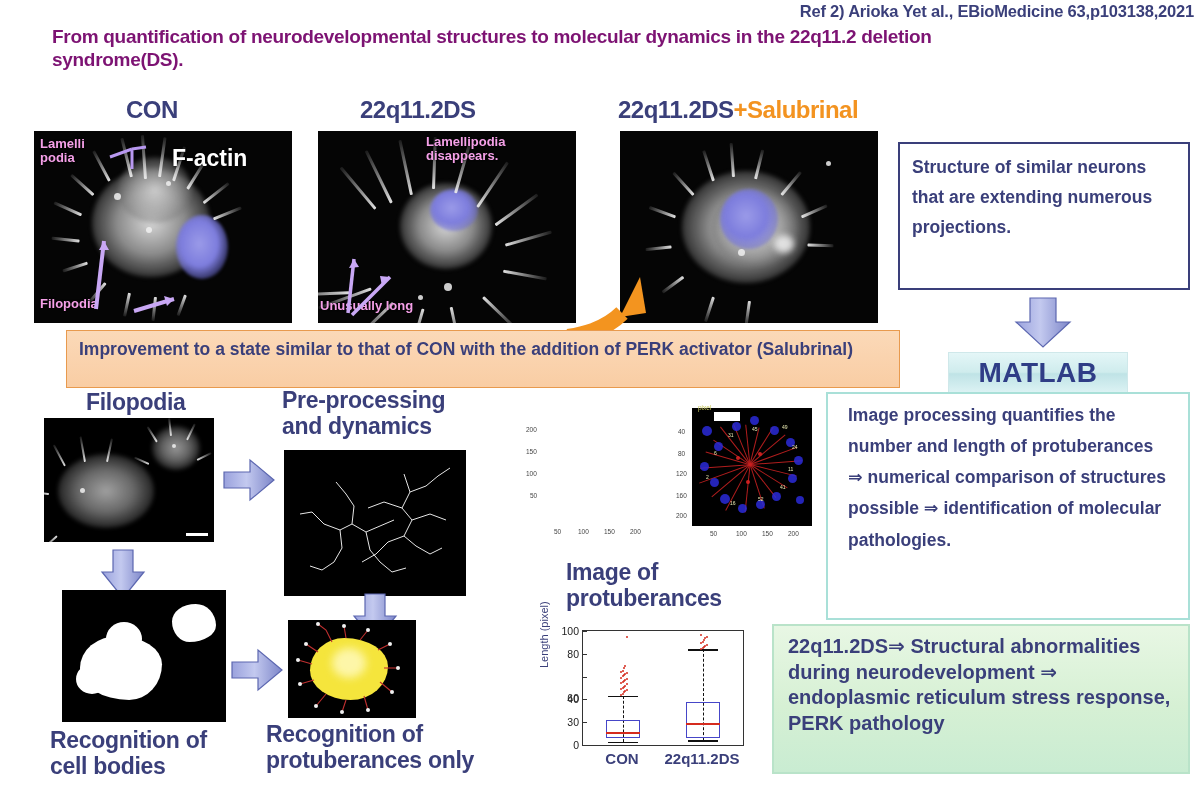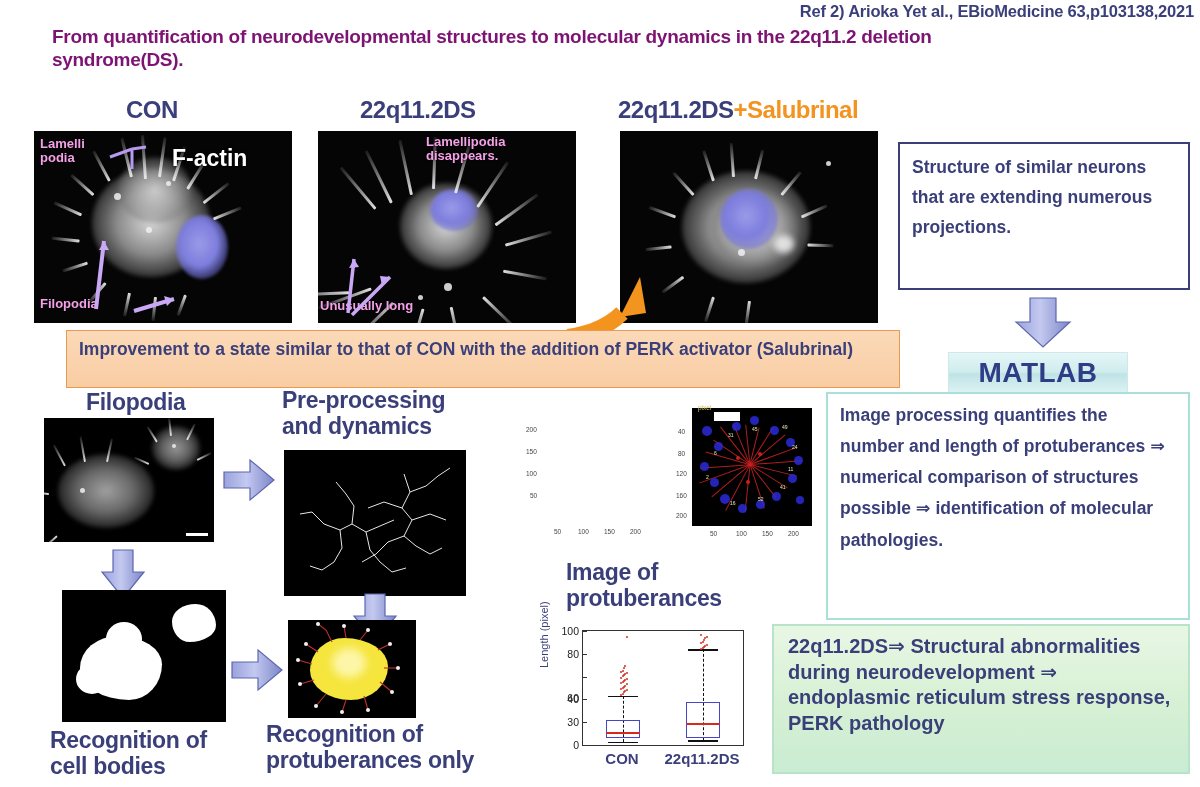--- a/index.html
+++ b/index.html
@@ -91,21 +91,21 @@
     line-height:1.12;white-space:pre-line;letter-spacing:-0.3px;
   }
 
   
   .wfimg{position:absolute;background:#000;overflow:hidden;}
 
   
   #imgproc-box{
     top:392px;left:826px;width:364px;height:228px;
     background:#ffffff;border:2px solid #a9e0d8;
-    box-sizing:border-box;padding:6px 12px;
+    box-sizing:border-box;padding:6px 20px;
     font-size:17.5px;font-weight:bold;color:#3a3f7a;line-height:1.78;
   }
   #conclusion-box{
     top:624px;left:772px;width:418px;height:150px;
     background:linear-gradient(to bottom,#e8f7e4 0%,#d6f0d4 55%,#c9ecd2 100%);
     border:2px solid #b9e3c9;
     box-sizing:border-box;padding:8px 14px;
     font-size:20px;font-weight:bold;color:#3a3f7a;line-height:1.28;
   }
 

